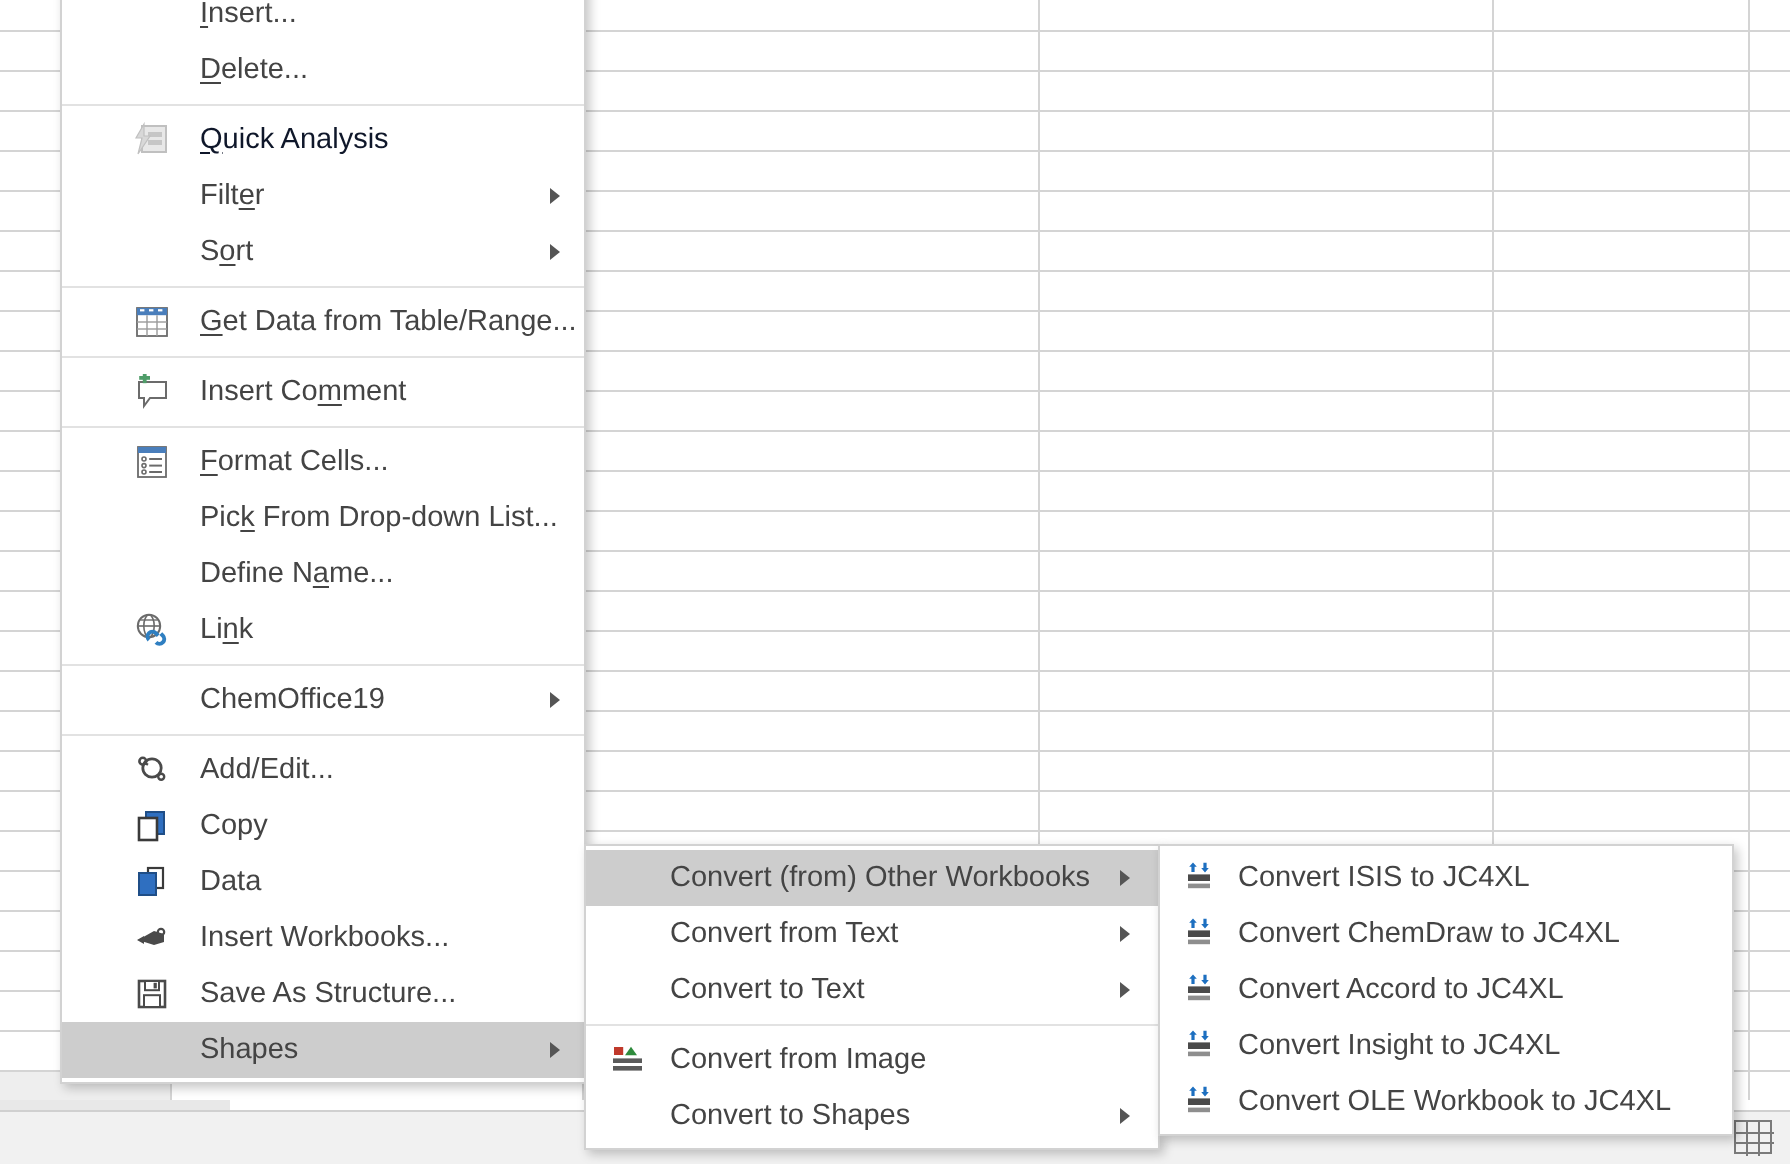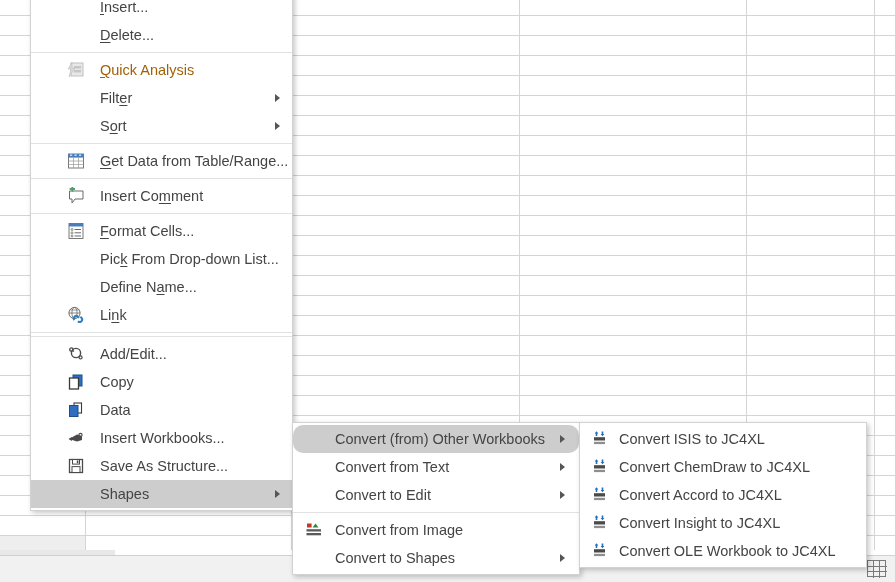--- a/index.html
+++ b/index.html
@@ -53,21 +53,21 @@
     align-items:center;
     cursor:default;
     box-sizing:border-box;
   }
   .menu-item .label{
     font-size:14.5px;
     color:#444444;
     white-space:nowrap;
     line-height:1;
   }
-  .menu-item.disabled .label{color:#a16207;}
+  .menu-item.disabled .label{color:#0f172a;}
   .menu-item.sel{background:#cdcdcd;}
   .menu-item .icon{
     position:absolute;
     width:18px;height:18px;
     display:block;
   }
   .sep{height:1px;background:#e2e2e2;margin:3px 0;}
   .arrow{
     position:absolute;
     width:0;height:0;
@@ -78,21 +78,21 @@
   .underline{text-decoration:underline;text-underline-offset:2px;}
 
   
   #menu1{left:30px;top:-10px;width:263px;}
   #menu1 .menu-item{padding-left:69px;}
   #menu1 .menu-item .icon{left:36px;top:5px;}
   #menu1 .arrow{right:12px;top:10px;}
 
   
   #menu2{left:292px;top:422px;width:288px;}
-  #menu2 .menu-item{padding-left:42px;border-radius:10px;}
+  #menu2 .menu-item{padding-left:42px;}
   #menu2 .menu-item .icon{left:12px;top:5px;}
   #menu2 .arrow{right:14px;top:10px;}
 
   
   #menu3{left:579px;top:422px;width:288px;}
   #menu3 .menu-item{padding-left:39px;}
   #menu3 .menu-item .icon{left:12px;top:5px;}
 
   
   .ico-svg{width:18px;height:18px;display:block;}
@@ -233,20 +233,24 @@
           <ellipse cx="7.5" cy="7" rx="2.6" ry="5.6" fill="none" stroke="#6b6b6b" stroke-width="0.8"></ellipse>
           <line x1="2" y1="7" x2="13" y2="7" stroke="#6b6b6b" stroke-width="0.8"></line>
           <line x1="3.2" y1="4" x2="11.8" y2="4" stroke="#6b6b6b" stroke-width="0.7"></line>
           <path d="M7.5 14 a2.4 2.4 0 0 1 3.4 -3.4 l1.2 1.2" fill="none" stroke="#2f7fc1" stroke-width="2"></path>
           <path d="M11 15.2 a2.4 2.4 0 0 0 3.4 -3.4 l-1 -1" fill="none" stroke="#2f7fc1" stroke-width="2"></path>
         </svg>
       </span>
       <span class="label">Li<span class="underline">n</span>k</span>
     </div>
     <div class="sep"></div>
+    <div class="menu-item">
+      <span class="label">ChemOffice19</span>
+      <span class="arrow"></span>
+    </div>
     <div class="sep"></div>
     <div class="menu-item">
       <span class="icon">
         <svg class="ico-svg" viewBox="0 0 18 18">
           <circle cx="9" cy="8" r="4.6" fill="none" stroke="#4a4a4a" stroke-width="1.4"></circle>
           <circle cx="4.4" cy="4.6" r="1.7" fill="none" stroke="#4a4a4a" stroke-width="1.3"></circle>
           <circle cx="13.6" cy="12.4" r="1.5" fill="none" stroke="#4a4a4a" stroke-width="1.2"></circle>
           <line x1="5.6" y1="5.6" x2="7" y2="6.4" stroke="#4a4a4a" stroke-width="1.2"></line>
           <line x1="12" y1="11" x2="12.8" y2="11.6" stroke="#4a4a4a" stroke-width="1.2"></line>
         </svg>
@@ -301,21 +305,21 @@
 <div class="menu" id="menu2">
     <div class="menu-item sel">
       <span class="label">Convert (from) Other Workbooks</span>
       <span class="arrow"></span>
     </div>
     <div class="menu-item">
       <span class="label">Convert from Text</span>
       <span class="arrow"></span>
     </div>
     <div class="menu-item">
-      <span class="label">Convert to Edit</span>
+      <span class="label">Convert to Text</span>
       <span class="arrow"></span>
     </div>
     <div class="sep"></div>
     <div class="menu-item">
       <span class="icon">
         <svg class="ico-svg" viewBox="0 0 18 18">
           <rect x="2" y="2.5" width="4.6" height="4" fill="#c0392b"></rect>
           <path d="M10.5 2.4 L13.5 6.6 L7.5 6.6 Z" fill="#2e8b3c"></path>
           <rect x="1.5" y="8.2" width="14.5" height="2.3" fill="#5a5a5a"></rect>
           <rect x="1.5" y="12" width="14.5" height="2.3" fill="#5a5a5a"></rect>

